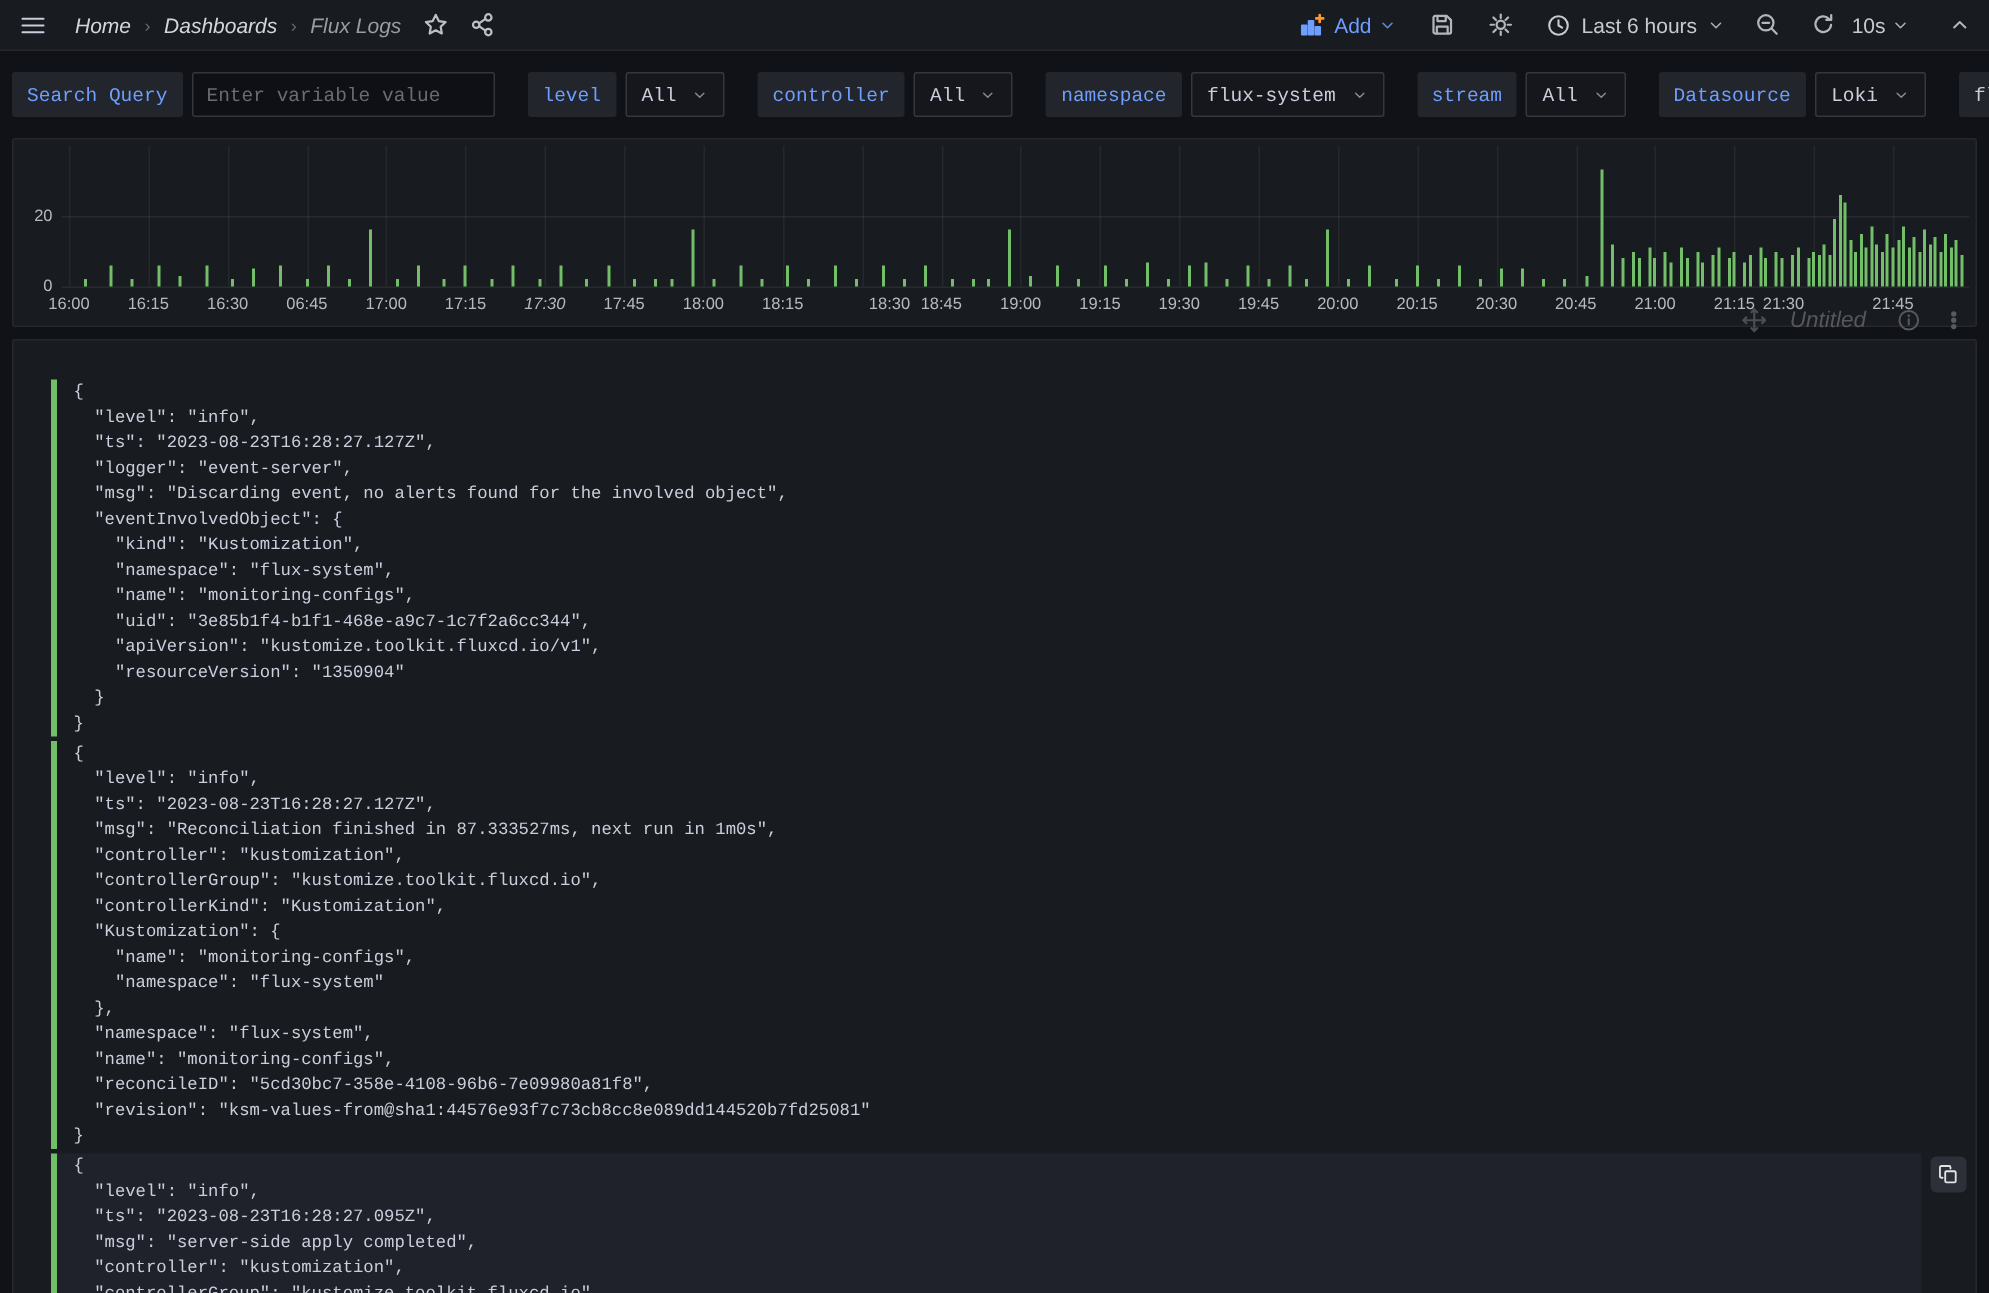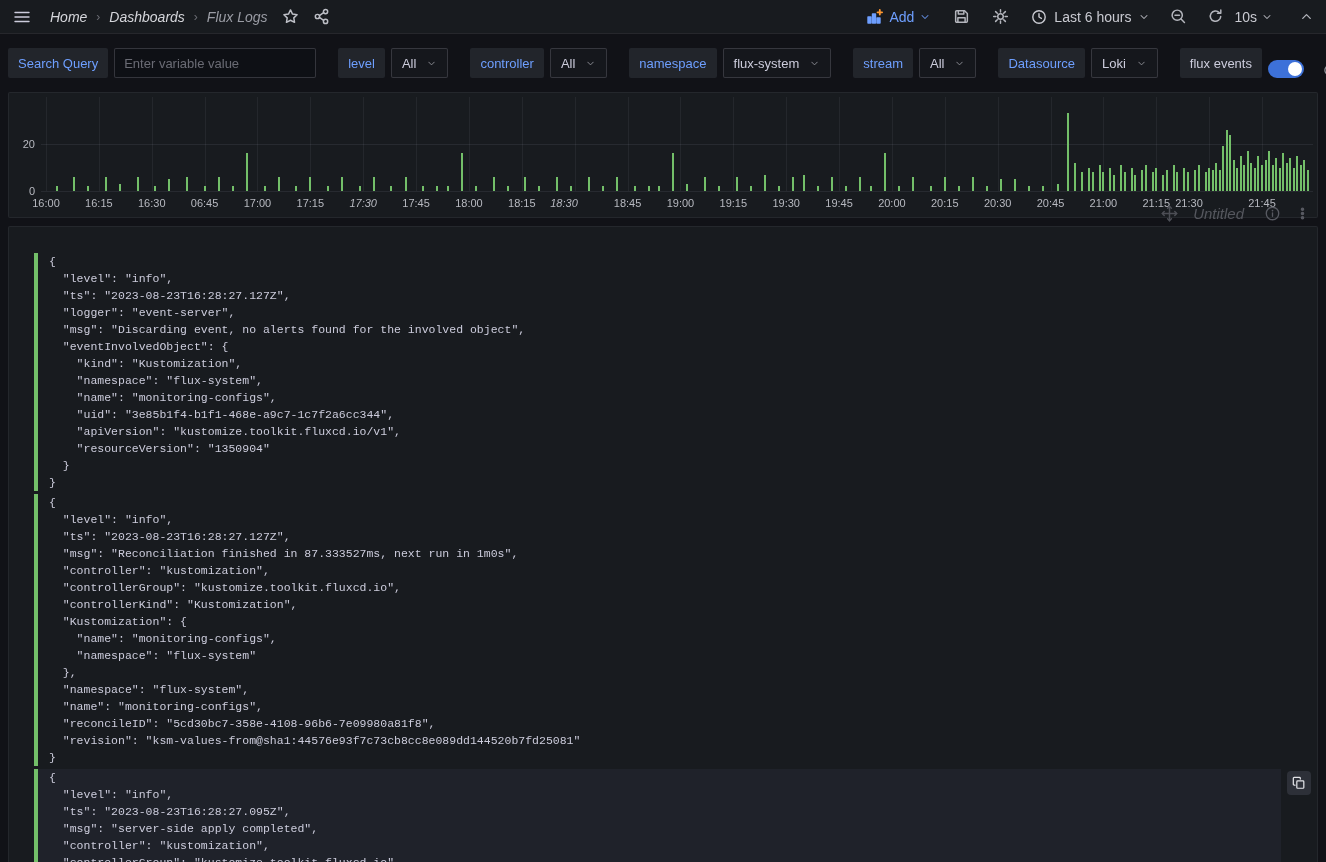--- a/index.html
+++ b/index.html
@@ -29,21 +29,21 @@
   .add-btn { color:#6e9fff; font-size:14px; gap:5px; }
   .add-btn .caret { color:#6e9fff; }
   .nav-right > * { margin-left:22px; }
   .timepicker { gap:7px; color:#c9cad1; font-size:14px; }
   .interval-btn { margin-left:10px; gap:4px; color:#c9cad1; font-size:14px; }
   .kiosk-btn { margin-left:26px; }
   .caret { opacity:.85; }
 
   
   .submenu { position:absolute; top:48px; left:8px; display:flex; align-items:center; }
-  .var-group { display:flex; align-items:flex-end; gap:6px; margin-right:22px; }
+  .var-group { display:flex; align-items:flex-start; gap:6px; margin-right:22px;font-family:Liberation Mono, monospace; }
   .var-label {
     height:30px; display:flex; align-items:center; padding:0 10px;
     background:#22252b; border-radius:2px; color:#6e9fff; font-size:13px; white-space:nowrap;
   }
   .var-label.plain { color:#ccccdc; }
   .var-value {
     height:30px; display:flex; align-items:center; gap:10px; padding:0 10px;
     background:#15171c; border:1px solid rgba(204,204,220,0.18); border-radius:2px;
     color:#ccccdc; font-size:13px; white-space:nowrap;
   }
@@ -291,21 +291,21 @@
       <div class="xtick" style="left: 279.345px;">17:15</div>
       <div class="gridline-v" style="left: 354.214px;"></div>
       <div class="xtick" style="left: 332.214px; font-style: italic;">17:30</div>
       <div class="gridline-v" style="left: 407.083px;"></div>
       <div class="xtick" style="left: 385.083px;">17:45</div>
       <div class="gridline-v" style="left: 459.952px;"></div>
       <div class="xtick" style="left: 437.952px;">18:00</div>
       <div class="gridline-v" style="left: 512.821px;"></div>
       <div class="xtick" style="left: 490.821px;">18:15</div>
       <div class="gridline-v" style="left: 565.69px;"></div>
-      <div class="xtick" style="left: 533px; font-style: italic;">18:30</div>
+      <div class="xtick" style="left: 562px;">18:30</div>
       <div class="gridline-v" style="left: 618.559px;"></div>
       <div class="xtick" style="left: 596.559px;">18:45</div>
       <div class="gridline-v" style="left: 671.428px;"></div>
       <div class="xtick" style="left: 649.428px;">19:00</div>
       <div class="gridline-v" style="left: 724.297px;"></div>
       <div class="xtick" style="left: 702.297px;">19:15</div>
       <div class="gridline-v" style="left: 777.166px;"></div>
       <div class="xtick" style="left: 755.166px;">19:30</div>
       <div class="gridline-v" style="left: 830.035px;"></div>
       <div class="xtick" style="left: 808.035px;">19:45</div>

